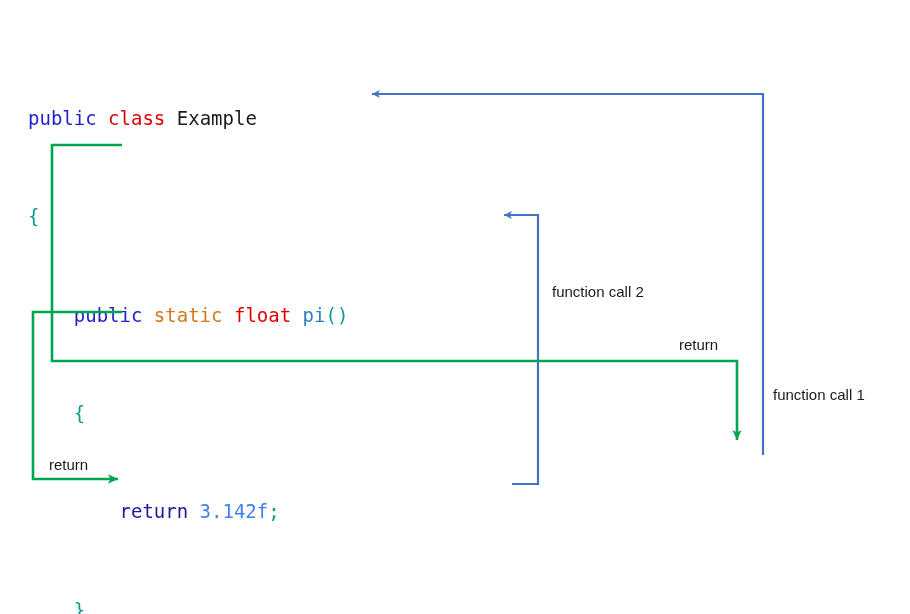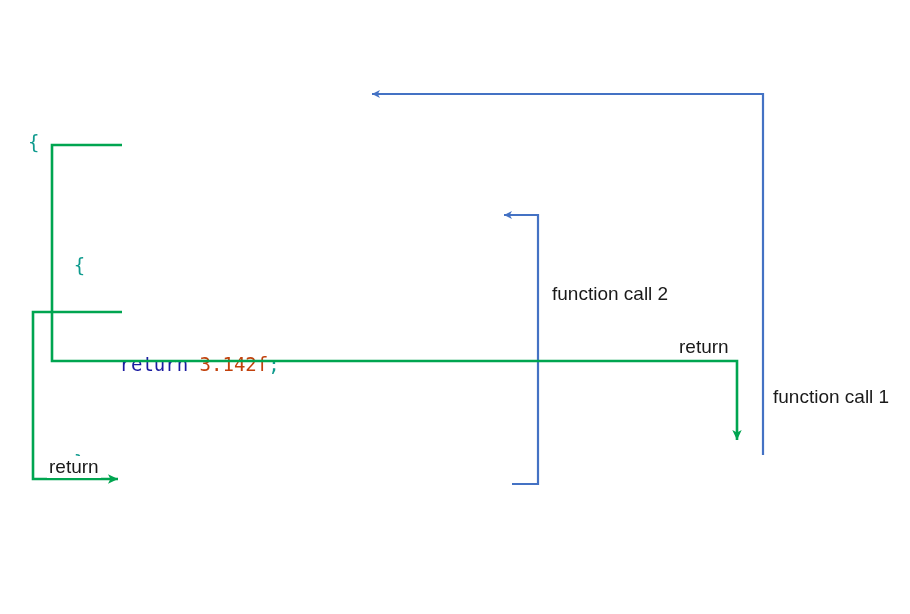--- a/index.html
+++ b/index.html
@@ -32,49 +32,51 @@
   
   .k-public   { color: #2222cc; }          
   .k-class    { color: #e00000; }          
   .k-static   { color: #d2791e; }          
   .k-type     { color: #e00000; }
   .ident      { color: #1a1a1a; }          
   .fname      { color: #2e7fc1; }          
   .punc       { color: #0f9b8e; }          
   .brace      { color: #0f9b8e; }
   .k-return   { color: #1a1aa0; }          
-  .num        { color: #c2410c; }
+  .num        { color: #3b82f6; }
 
   
   .label {
     position: absolute;
     font-family: "Liberation Sans", "DejaVu Sans", sans-serif;
-    font-size: 19px;
+    font-size: 15px;
     color: #1a1a1a;
     white-space: nowrap;
   }
 
   
   #arrows {
     position: absolute;
     left: 0; top: 0;
     width: 910px; height: 614px;
     pointer-events: none;
   }
 </style>
 </head>
 <body>
 
 <div id="canvas">
 
   <div id="code">
 
+    <div class="ln"><span class="k-public">public</span><span class="ident"> </span><span class="k-class">class</span><span class="ident"> </span><span class="ident">Example</span></div>
 
     <div class="ln"><span class="brace">{</span></div>
 
+    <div class="ln"><span class="ident">    </span><span class="k-public">public</span><span class="ident"> </span><span class="k-static">static</span><span class="ident"> </span><span class="k-type">float</span><span class="ident"> </span><span class="fname">pi</span><span class="punc">()</span></div>
 
     <div class="ln"><span class="ident">    </span><span class="brace">{</span></div>
 
     <div class="ln"><span class="ident">        </span><span class="k-return">return</span><span class="ident"> </span><span class="num">3.142f</span><span class="punc">;</span></div>
 
     <div class="ln"><span class="ident">    </span><span class="brace">}</span></div>
 
     
 
     

